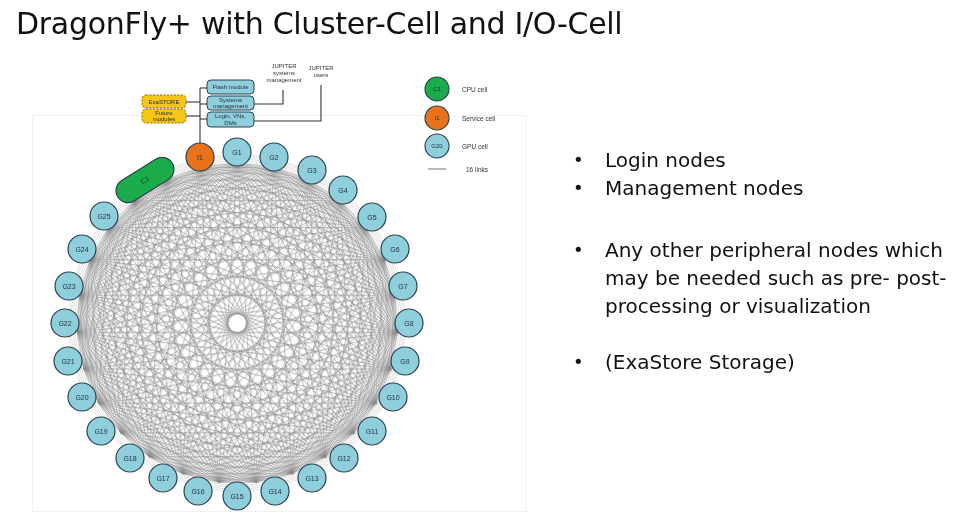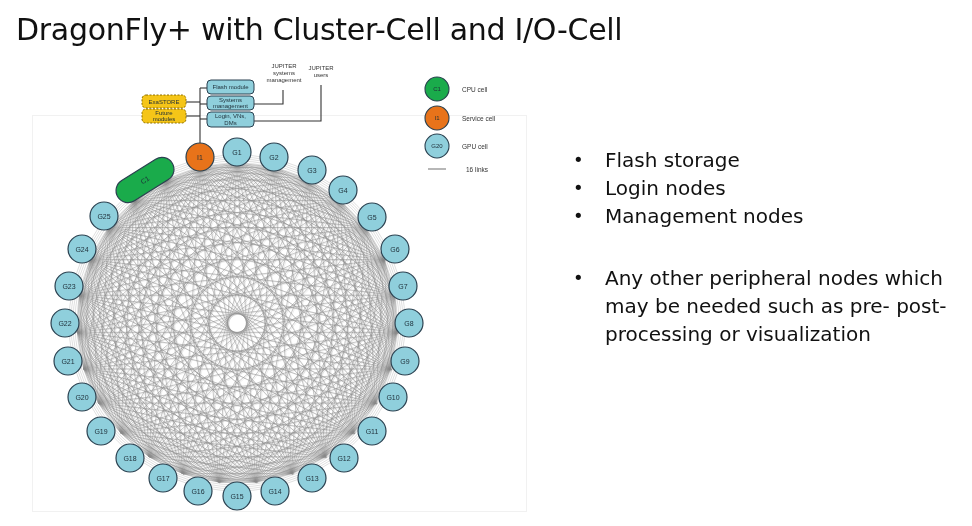--- a/index.html
+++ b/index.html
@@ -1,17 +1,17 @@
 <!DOCTYPE html>
 <html><head>
 <meta charset="utf-8">
 <style>
   html, body { margin: 0; padding: 0; background: #ffffff; }
   body { width: 972px; height: 526px; position: relative; overflow: hidden; font-family: "Liberation Sans", sans-serif; }
-  .title { position: absolute; left: 16px; top: 6px; font-size: 30px; color: #111; font-family: "DejaVu Sans", sans-serif; letter-spacing: -0.3px; font-weight: 400; margin-top: 6px; }
+  .title { position: absolute; left: 16px; top: 6px; font-size: 30px; color: #111; font-family: "DejaVu Sans", sans-serif; letter-spacing: -0.3px; font-weight: 400; }
   .figure-frame { position: absolute; left: 32px; top: 115px; width: 495px; height: 397px; border: 1px solid #f1f1f1; box-sizing: border-box; }
   #diagram { position: absolute; left: 0; top: 0; width: 972px; height: 526px; }
   .right-text { position: absolute; left: 573px; top: 146px; font-family: "DejaVu Sans", sans-serif; color: #111; }
   .right-heading { font-size: 20px; font-weight: 700; line-height: 28px; }
   .right-heading .colon { font-weight: 400; }
   ul.bullets { list-style: none; margin: 0; padding: 0; }
   ul.bullets li { position: relative; padding-left: 32px; font-size: 20px; line-height: 28px; }
   ul.bullets li::before { content: "•"; position: absolute; left: 0; top: 0; font-size: 18px; }
   .gap { height: 28px; }
 </style>
@@ -906,21 +906,21 @@
       </g>
       <g>
         <line x1="428" y1="169" x2="446" y2="169" stroke="#888" stroke-width="1.2"></line>
         <text x="466" y="169" font-size="6.5" dominant-baseline="central" fill="#333" font-family="Liberation Sans, sans-serif">16 links</text>
       </g>
     </g>
 </svg>
 
 <div class="right-text">
   <ul class="bullets">
-    <li>Flash storage</li>
     <li>Login nodes</li>
     <li>Management nodes</li>
     <li style="width:360px;margin-top:34px;">Any other peripheral nodes which may be needed such as pre- post- processing or visualization</li>
   </ul>
   <div class="gap"></div>
   <ul class="bullets">
+    <li>(ExaStore Storage)</li>
   </ul>
 </div>
 
 </body></html>

